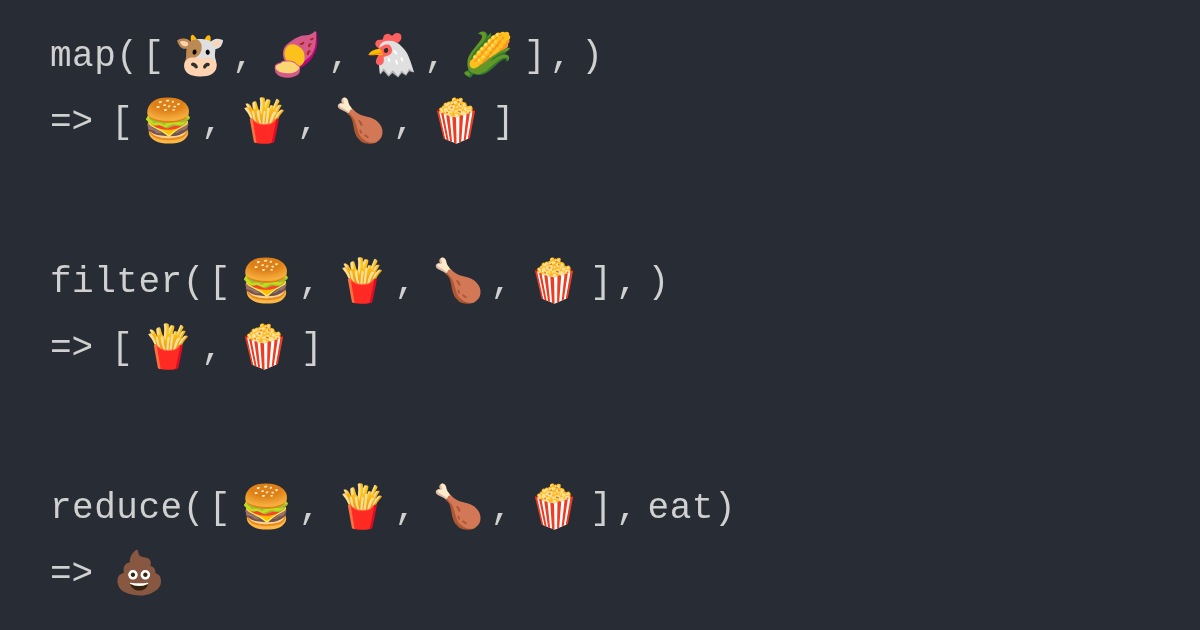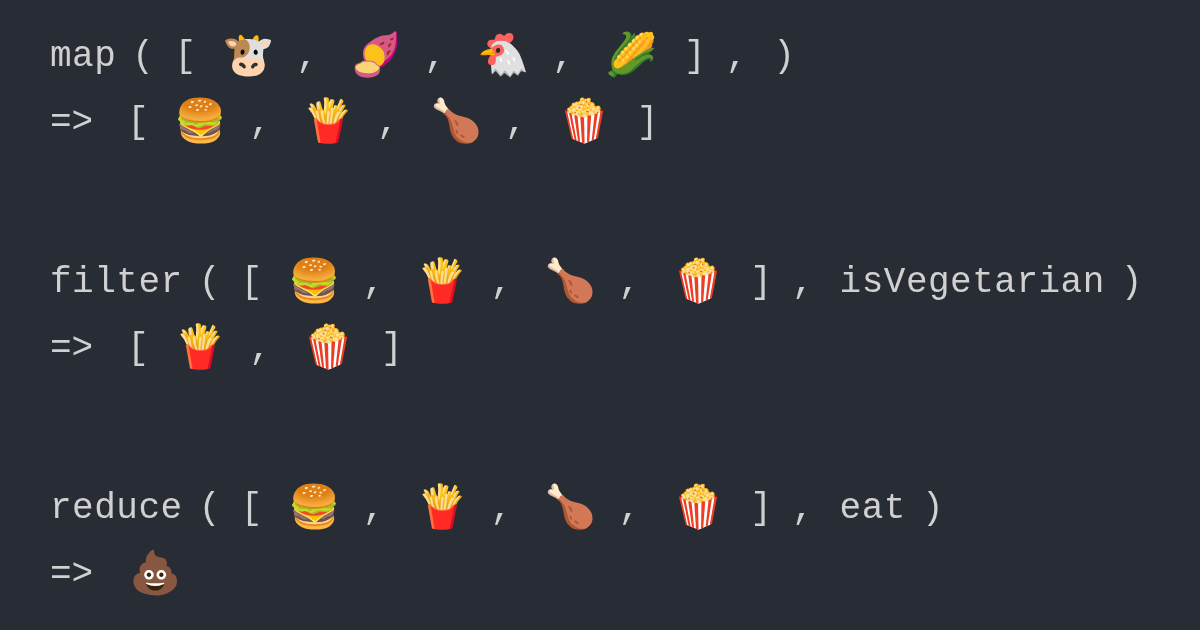--- a/index.html
+++ b/index.html
@@ -23,21 +23,20 @@
     .block {
       display: flex;
       flex-direction: column;
       gap: 14px;
     }
     .line {
       display: flex;
       align-items: center;
       flex-wrap: nowrap;
       white-space: nowrap;
-      gap: 16px;
     }
     .tok {
       display: inline-block;
       letter-spacing: 0.5px;
     }
     .emoji {
       display: inline-block;
       font-size: 42px;
       padding: 0 6px;
       vertical-align: middle;
@@ -95,21 +94,20 @@
     <span class="bracket">[</span>
     <span class="emoji">🍔</span>
     <span class="sep">,</span>
     <span class="emoji">🍟</span>
     <span class="sep">,</span>
     <span class="emoji">🍗</span>
     <span class="sep">,</span>
     <span class="emoji">🍿</span>
     <span class="bracket">]</span>
     <span class="sep">,</span>
-    <span class="tok">isVegetarian</span>
     <span class="tok">)</span>
   </div>
   <div class="line">
     <span class="arrow">=&gt;</span>
     <span class="bracket">[</span>
     <span class="emoji">🍟</span>
     <span class="sep">,</span>
     <span class="emoji">🍿</span>
     <span class="bracket">]</span>
   </div>

